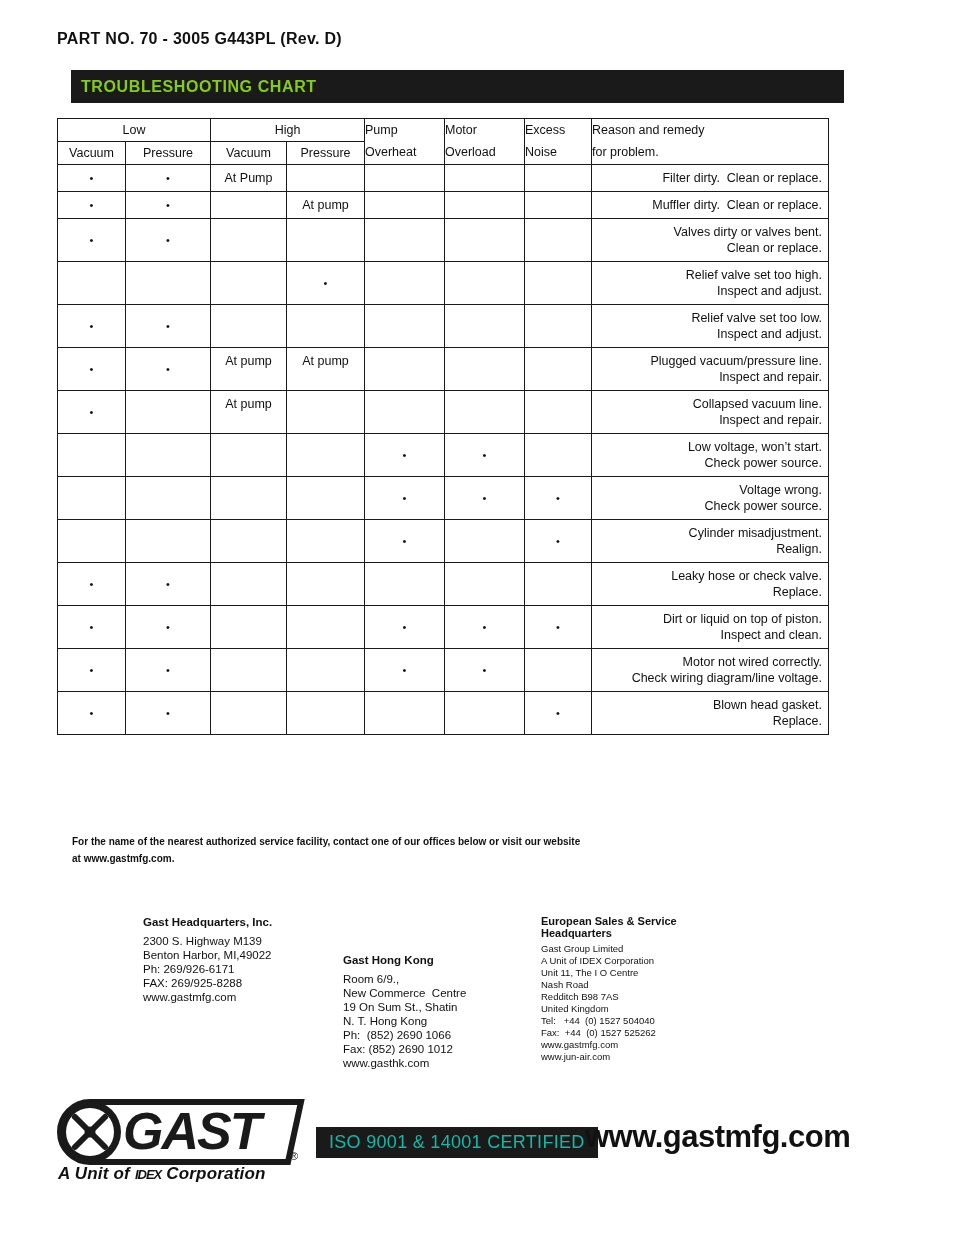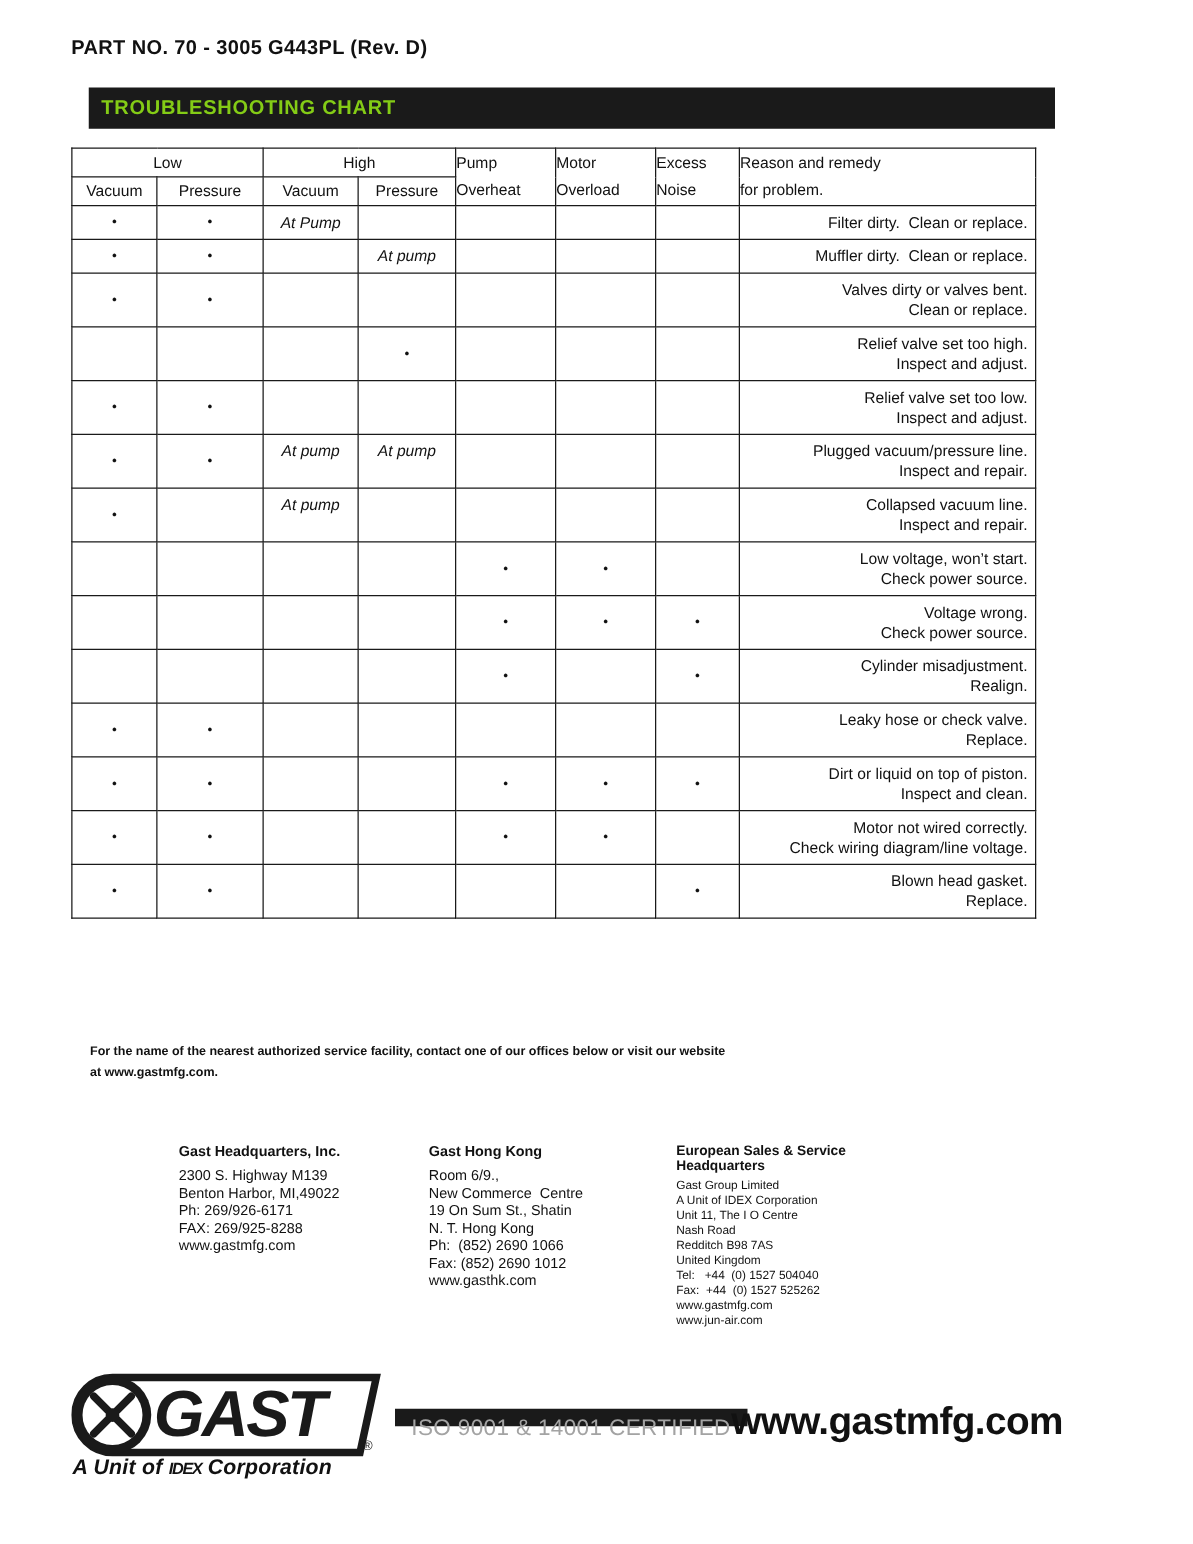--- a/index.html
+++ b/index.html
@@ -29,49 +29,49 @@
   th.grp { height:23px; text-align:center; vertical-align:middle; }
   th.sub { height:23px; vertical-align:middle; }
   th.tall {
     text-align:left; vertical-align:top; padding:2px 2px 0 10px;
     line-height:22px; white-space:pre-line;
   }
   td.mark {
     text-align:center; vertical-align:middle; font-size:12.5px;
   }
   td.mark.dot { font-size:11px; }
-  td.mark.attext { vertical-align:top; padding-top:6px;font-style:italic; }
+  td.mark.attext { vertical-align:top; padding-top:6px; }
   td.remedy {
     text-align:right; vertical-align:top; padding:5px 6px 5px 12px;
     font-size:12.5px; line-height:16px; white-space:pre-wrap;
   }
   .contact-note {
     position:absolute; left:72px; top:833px; width:770px;
     font-size:10px; font-weight:bold; line-height:17px; white-space:pre-wrap;
   }
   .offices { position:absolute; left:0; top:915px; width:954px; height:185px; }
   .office { position:absolute; top:0; font-size:11.5px; line-height:14px; }
   .office-0 { left:143px; }
-  .office-1 { left:343px; }
+  .office-1 { left:343px;margin-top:38px; }
   .office-2 { left:541px; font-size:9.5px; line-height:12px; }
   .office-name { font-weight:bold; margin-bottom:5px; white-space:pre-line; }
   .office-2 .office-name { font-size:11px; line-height:12px; margin-bottom:4px; }
   .office-line { white-space:pre-wrap; }
   .logo-band { position:absolute; left:57px; top:1098px; }
   .logo-tagline {
     position:absolute; left:58px; top:1164px; width:252px;
     font-size:17px; font-weight:bold; font-style:italic; letter-spacing:0.2px;
     white-space:nowrap;
   }
   .logo-tagline .idex {
     font-size:13px; letter-spacing:-1px; font-weight:bold;
   }
   .iso-badge {
-    position:absolute; left:316px; top:1127px; height:14px;
-    background:#1a1a1a; color:#a3a3a3; font-size:18px; line-height:31px;
+    position:absolute; left:316px; top:1127px; height:31px;
+    background:#1a1a1a; color:#14b8a6; font-size:18px; line-height:31px;
     padding:0 13px; letter-spacing:0.3px; white-space:nowrap;
   }
   .footer-site {
     position:absolute; left:585px; top:1119px;
     font-size:31px; font-weight:bold; letter-spacing:-0.5px; white-space:nowrap;
   }
 </style>
 </head>
 <body>
 

